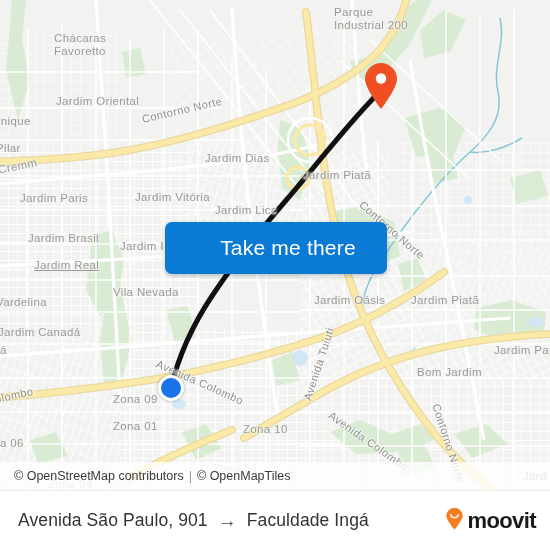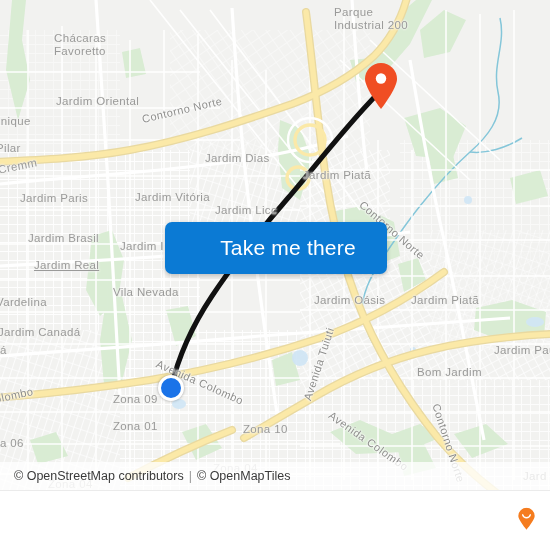--- a/index.html
+++ b/index.html
@@ -299,23 +299,29 @@
     <button id="cta">Take me there</button>
 
     <div id="attribution">
       <span>© OpenStreetMap contributors</span>
       <span class="sep">|</span>
       <span>© OpenMapTiles</span>
     </div>
   </div>
 
   <div id="footer">
+    <div id="route-summary">
+      <span>Avenida São Paulo, 901</span>
+      <span class="arrow">→</span>
+      <span>Faculdade Ingá</span>
+    </div>
     <div id="brand">
       <span>
         <svg viewBox="0 0 22 26" width="19" height="23">
           <path d="M11 25.5 C11 25.5 20.5 14 20.5 9.6 A9.5 9.5 0 1 0 1.5 9.6 C1.5 14 11 25.5 11 25.5 Z" fill="#f57c1f"></path>
           <path d="M6.6 8.2 A4.6 4.6 0 0 0 15.4 8.2" fill="none" stroke="#ffffff" stroke-width="1.7" stroke-linecap="round"></path>
         </svg>
       </span>
+      <span class="word">moovit</span>
     </div>
   </div>
 
 </div>
 
 </body></html>

